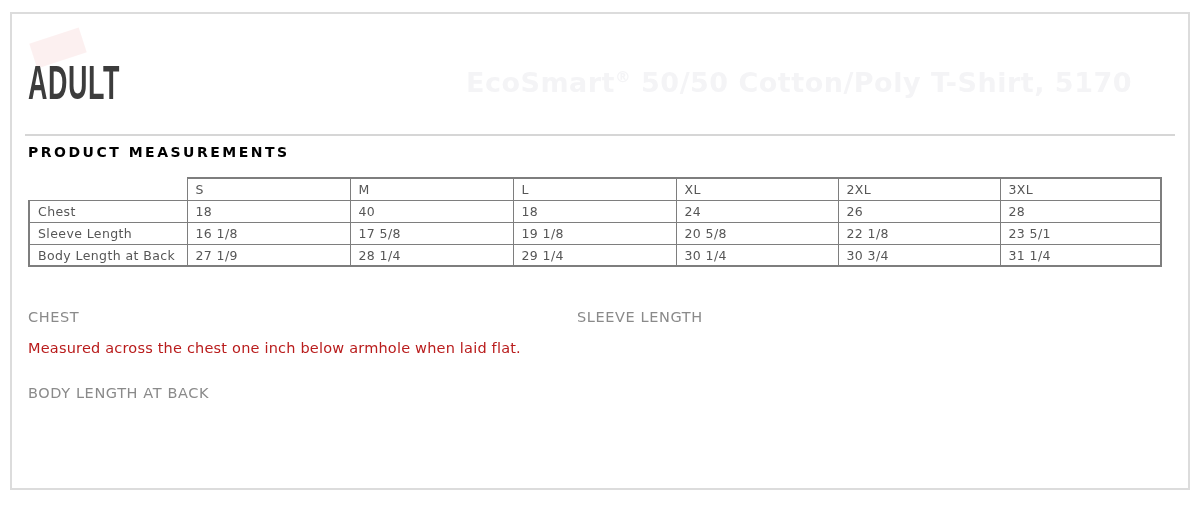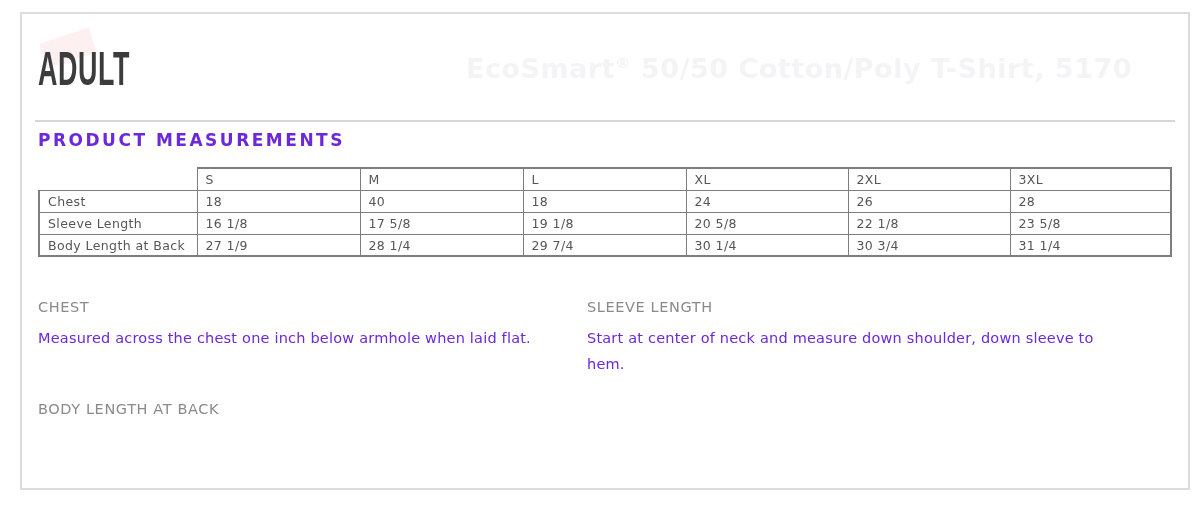--- a/index.html
+++ b/index.html
@@ -4,25 +4,25 @@
 <style>
   * { box-sizing: border-box; }
   body {
     margin: 0;
     background: #ffffff;
     font-family: "DejaVu Sans", "Liberation Sans", sans-serif;
     color: #555555;
   }
   .frame {
     position: relative;
-    margin: 12px 10px 0 20px;
+    margin: 12px 10px 0 10px;
     border: 2px solid #dcdcdc;
     background: #ffffff;
     height: 478px;
-    padding: 2px 16px;
+    padding: 16px 16px;
     overflow: hidden;
   }
   .watermark {
     position: absolute;
     left: 20px;
     top: 21px;
     width: 52px;
     height: 26px;
     background: #fbecec;
     transform: rotate(-18deg);
@@ -60,24 +60,24 @@
     font-size: 58%;
     vertical-align: super;
   }
   .divider {
     border: 0;
     border-top: 2px solid #d6d6d6;
     margin: 0 -3px;
   }
   .section-heading {
     margin: 8px 0 0 0;
-    font-size: 17px;
+    font-size: 14px;
     font-weight: 700;
     letter-spacing: 2.5px;
-    color: #6d28d9;
+    color: #000000;
   }
   table.size-chart {
     border-collapse: collapse;
     table-layout: fixed;
     width: 1132px;
     margin-top: 17px;
     border: 2px solid #7e7e7e;
     font-size: 12.5px;
     color: #565656;
   }
@@ -104,21 +104,21 @@
   .def-term {
     font-size: 14.5px;
     letter-spacing: 0.6px;
     color: #8a8a8a;
   }
   .def-desc {
     margin-top: 10px;
     font-size: 14.5px;
     letter-spacing: 0.2px;
     line-height: 26px;
-    color: #6d28d9;
+    color: #b91c1c;
     max-width: 512px;
   }
 </style>
 </head>
 <body>
 
 <div class="frame">
   <div class="watermark"></div>
 
   <div class="header">
@@ -161,41 +161,40 @@
         <td>26</td>
         <td>28</td>
       </tr>
       <tr>
         <th>Sleeve Length</th>
         <td>16 1/8</td>
         <td>17 5/8</td>
         <td>19 1/8</td>
         <td>20 5/8</td>
         <td>22 1/8</td>
-        <td>23 5/8</td>
+        <td>23 5/1</td>
       </tr>
       <tr>
         <th>Body Length at Back</th>
         <td>27 1/9</td>
         <td>28 1/4</td>
-        <td>29 7/4</td>
+        <td>29 1/4</td>
         <td>30 1/4</td>
         <td>30 3/4</td>
         <td>31 1/4</td>
       </tr>
     </tbody>
   </table>
 
   <div class="defs">
     <div class="def">
       <div class="def-term">CHEST</div>
       <div class="def-desc">Measured across the chest one inch below armhole when laid flat.</div>
     </div>
     <div class="def">
       <div class="def-term">SLEEVE LENGTH</div>
-      <div class="def-desc">Start at center of neck and measure down shoulder, down sleeve to hem.</div>
     </div>
     <div class="def">
       <div class="def-term">BODY LENGTH AT BACK</div>
     </div>
     <div class="def"></div>
   </div>
 </div>
 
 </body></html>

